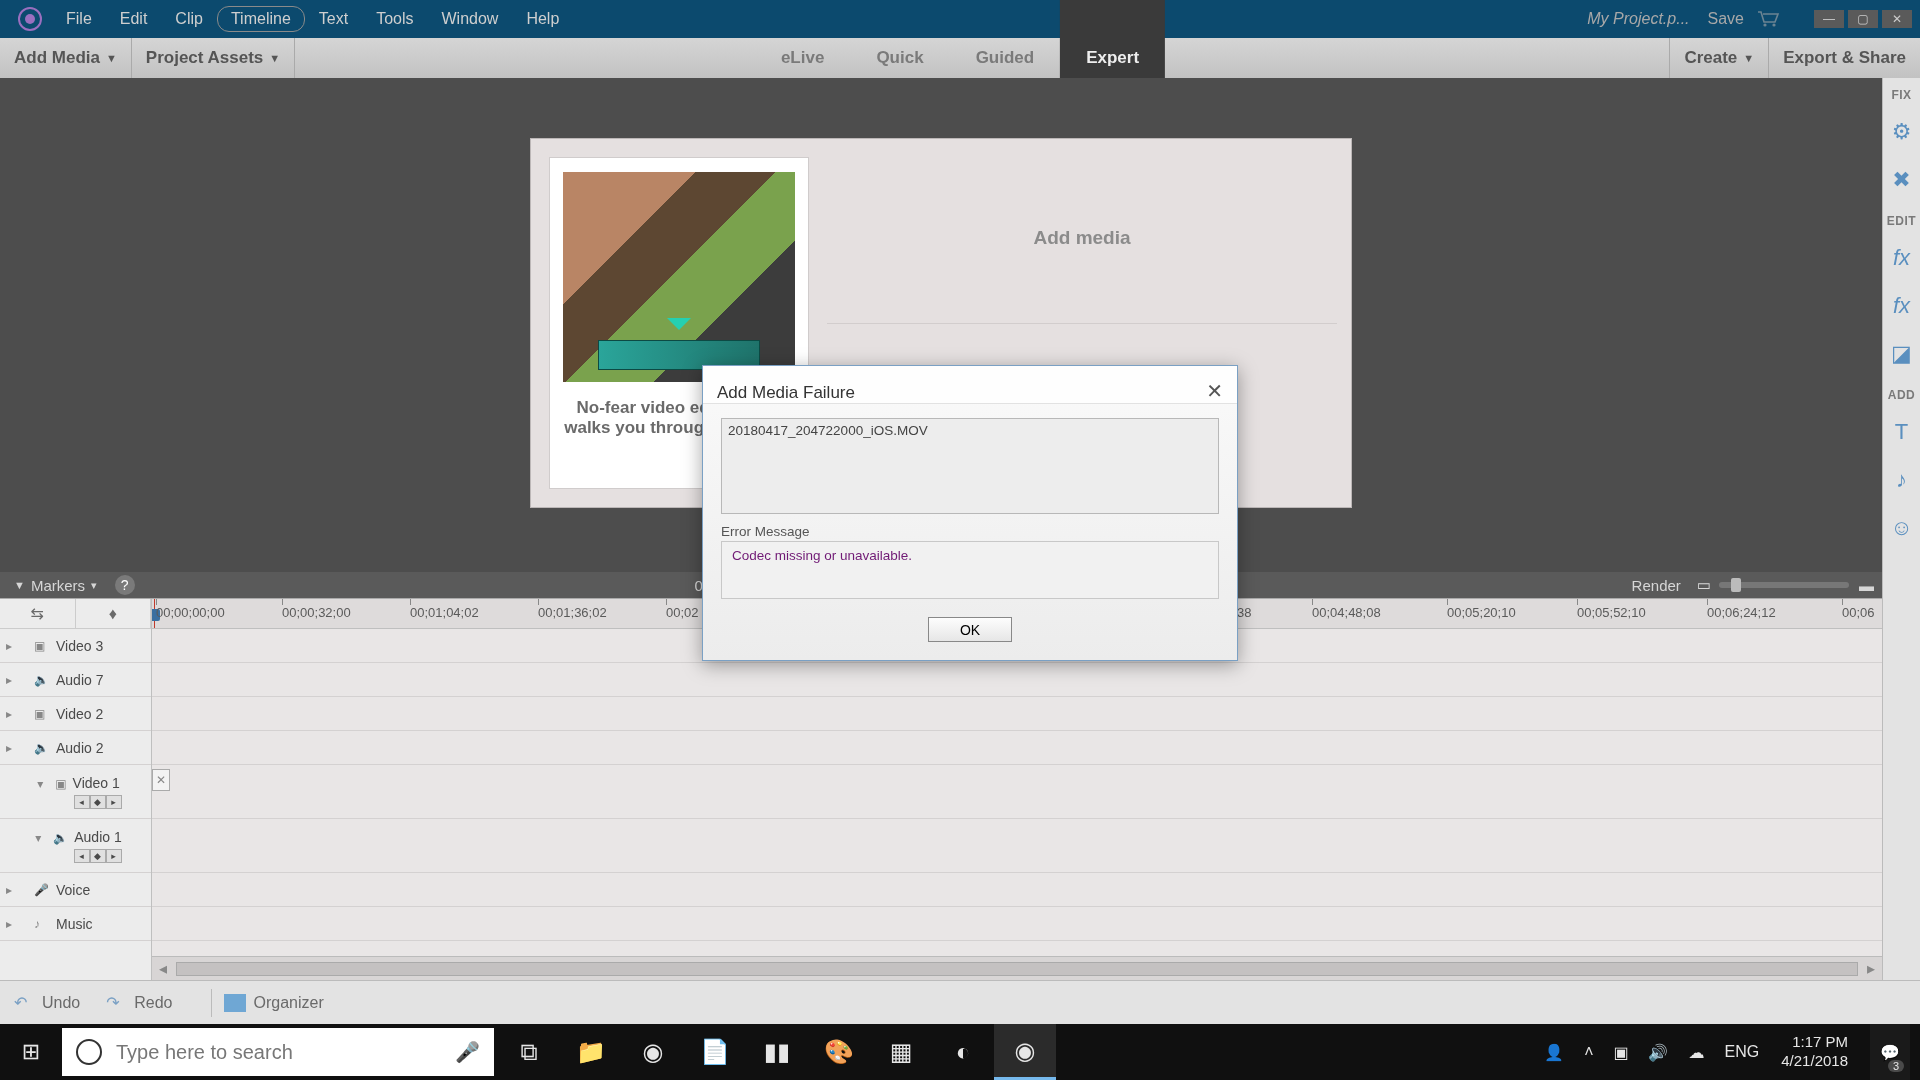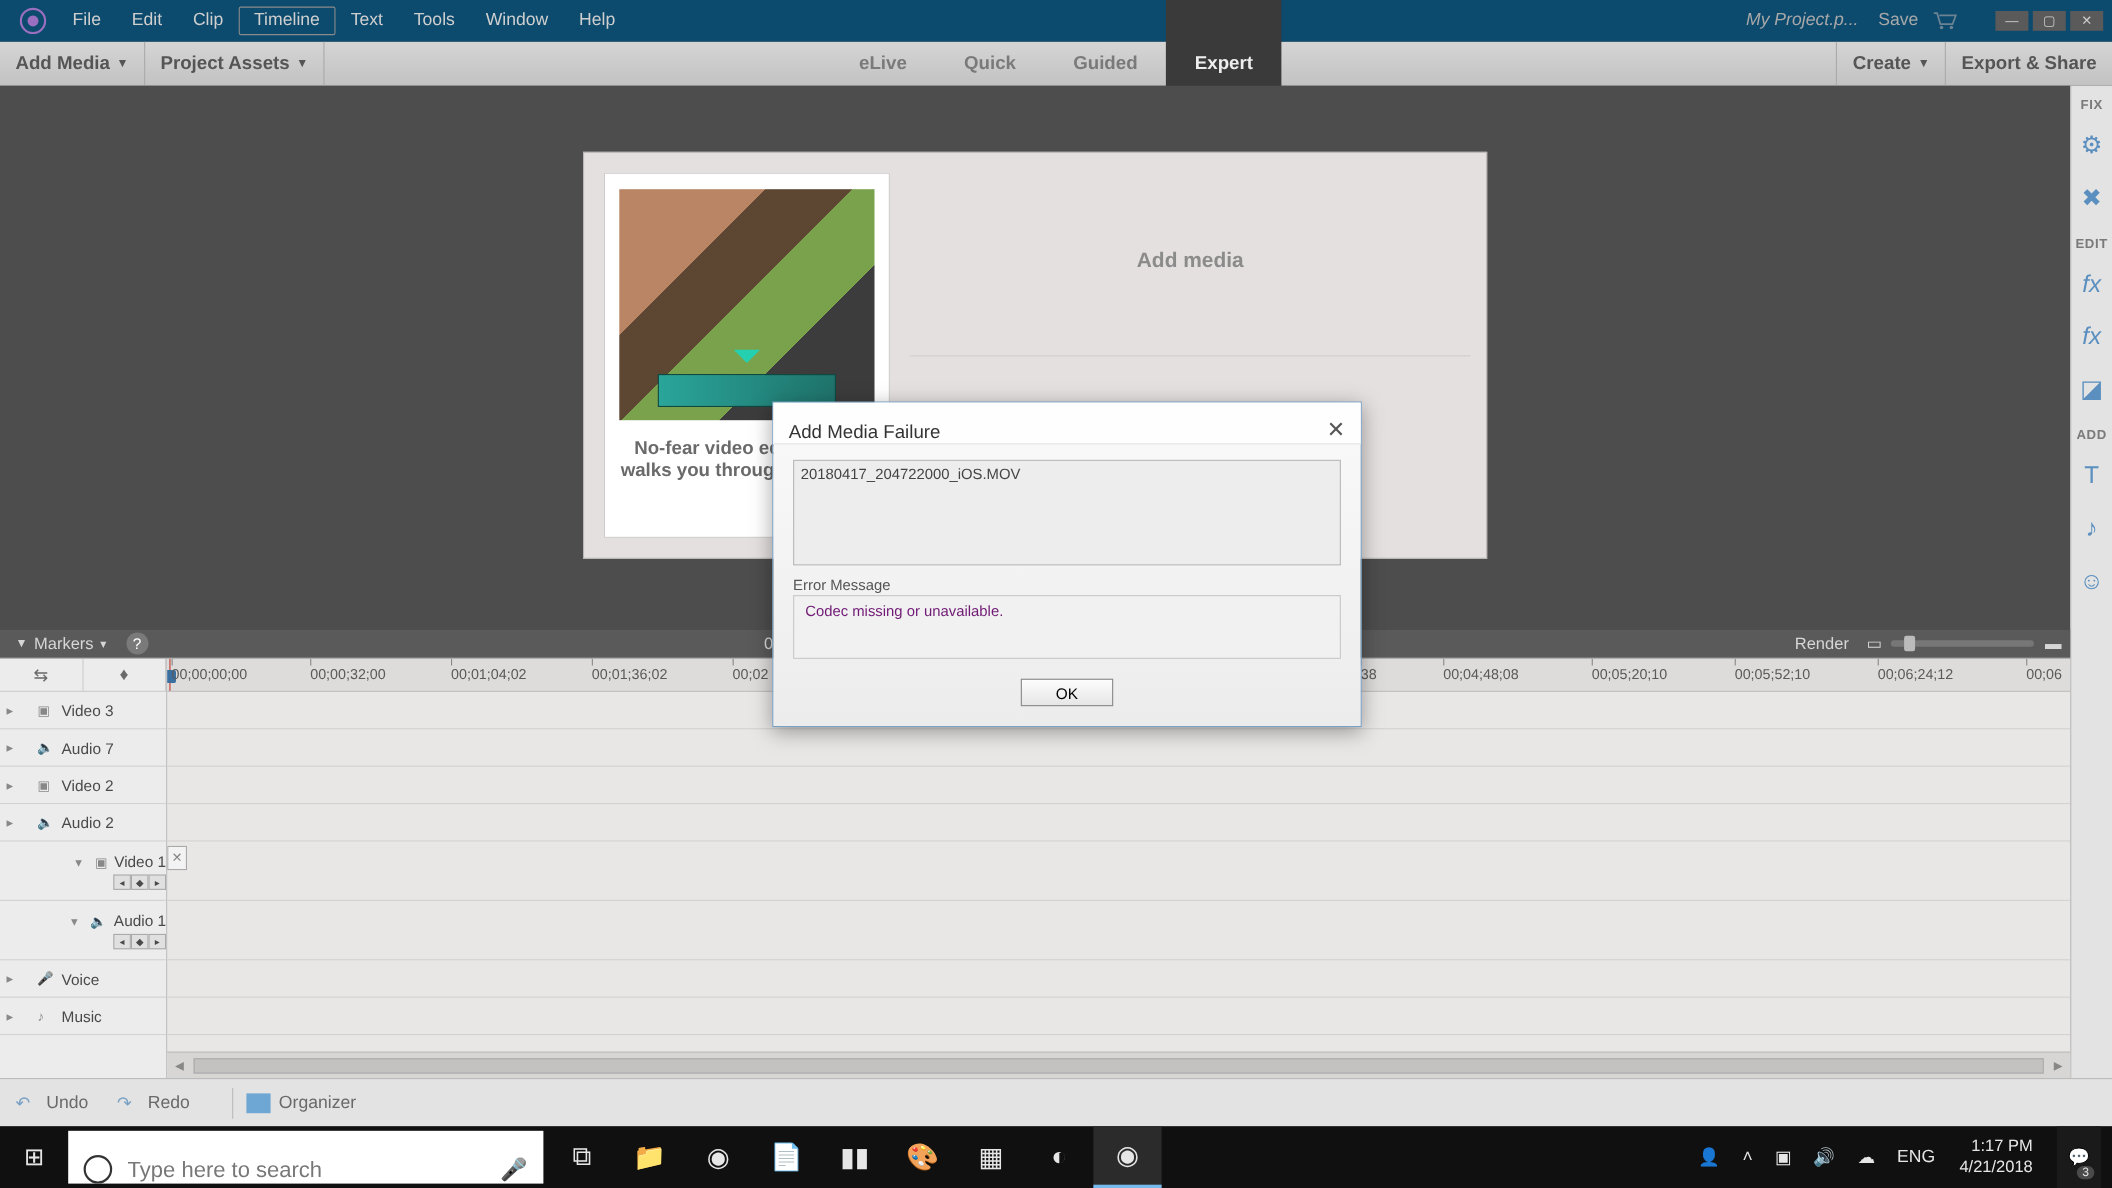--- a/index.html
+++ b/index.html
@@ -3,21 +3,21 @@
 <meta charset="utf-8">
 <style>
 *{margin:0;padding:0;box-sizing:border-box;font-family:"Segoe UI",Tahoma,sans-serif;user-select:none}
 html,body{width:1920px;height:1080px;overflow:hidden;background:#1a1a1a}
 
 
 .menubar{height:38px;background:#0c4a6e;display:flex;align-items:center;color:#cfcfcf;font-size:16px;padding:0 8px}
 .app-icon{width:24px;height:24px;border-radius:50%;border:2px solid #9a6fbf;margin:0 10px;position:relative}
 .app-icon::after{content:'';position:absolute;inset:5px;border-radius:50%;background:#9a6fbf}
 .menubar .mi{padding:4px 14px;cursor:default}
-.menubar .mi.active{border:1px solid #8a8a8a;border-radius:2px;padding:3px 13px}
+.menubar .mi.active{border:1px solid #8a8a8a;border-radius:12px;padding:3px 13px}
 .menubar .spacer{flex:1}
 .menubar .proj{font-style:italic;color:#a8a8a8;margin-right:18px}
 .menubar .save{color:#a8a8a8;margin-right:12px}
 .cart{width:24px;height:18px;margin-right:30px;opacity:.6}
 .winbtn{width:30px;height:18px;background:#5a5a5a;margin-left:4px;display:flex;align-items:center;justify-content:center;color:#ccc;font-size:12px}
 
 
 .toolbar{height:40px;background:linear-gradient(#d5d5d5,#c2c2c2);display:flex;align-items:center;font-size:17px;color:#555}
 .tbtn{padding:0 14px;height:100%;display:flex;align-items:center;border-right:1px solid #aaa;font-weight:700}
 .tbtn .caret{margin-left:6px;font-size:11px}
@@ -50,21 +50,21 @@
 .tlbar .render{margin-left:auto;margin-right:16px}
 .zoom{width:130px;height:6px;background:#777;border-radius:3px;position:relative;margin-right:10px}
 .zoom::after{content:'';position:absolute;left:12px;top:-4px;width:10px;height:14px;background:#bbb;border-radius:2px}
 
 
 .timeline{position:absolute;top:598px;left:0;right:38px;height:382px;background:#e9e6e6;border-top:1px solid #aaa;display:flex}
 .tlhead{width:152px;background:#ececec;border-right:1px solid #bfbfbf;display:flex;flex-direction:column}
 .tlhead .tools{height:30px;display:flex;border-bottom:1px solid #ccc}
 .tlhead .tools div{flex:1;display:flex;align-items:center;justify-content:center;color:#6a6a6a;border-right:1px solid #ccc}
 .track-lbl{height:34px;border-bottom:1px solid #d4d1d1;display:flex;align-items:center;font-size:14px;color:#4a4a4a}
-.track-lbl.tall{height:54px;flex-direction:column;align-items:flex-end;justify-content:center}
+.track-lbl.tall{height:54px;flex-direction:column;align-items:center;justify-content:center}
 .track-lbl .cicon{width:16px;margin:0 6px;color:#888;font-size:12px}
 .track-lbl .keys{display:flex;gap:0;margin-left:44px;margin-top:4px}
 .track-lbl .keys span{width:16px;height:14px;background:#e0e0e0;border:1px solid #aaa;font-size:9px;display:flex;align-items:center;justify-content:center}
 
 .tlbody{flex:1;position:relative;overflow:hidden}
 .ruler{height:30px;background:#dedbdb;border-bottom:1px solid #bfbfbf;position:relative;font-size:13px;color:#5a5a5a}
 .ruler .tick{position:absolute;top:6px}
 .ruler .tick::before{content:'';position:absolute;left:0;top:-6px;width:1px;height:6px;background:#888}
 .playhead{position:absolute;top:0;bottom:0;width:1px;background:#c0392b;left:2px}
 .playhead::before{content:'';position:absolute;top:10px;left:-6px;width:12px;height:12px;background:#3a6fa0;border-radius:2px}
@@ -87,21 +87,21 @@
 .mtitle{height:38px;display:flex;align-items:flex-end;padding:0 14px;font-size:17px;color:#333;background:#fefefe;border-bottom:1px solid #e2e2e2}
 .mtitle .x{margin-left:auto;font-size:20px;color:#555;cursor:pointer}
 .mlist{margin:14px 18px 10px;height:96px;border:1px solid #b8b8b8;background:#ededed;padding:4px 6px;font-size:13.5px;color:#444}
 .merrlbl{margin:0 18px 2px;font-size:13.5px;color:#555}
 .merrbox{margin:0 18px 18px;height:58px;border:1px solid #c8c8c8;background:#f1f1f1;padding:6px 10px;font-size:13.5px;color:#701a75}
 .mok{display:block;margin:0 auto 18px;width:84px;height:25px;background:linear-gradient(#fdfdfd,#e6e6e6);border:1px solid #888;font-size:14px}
 
 
 .taskbar{position:absolute;left:0;right:0;bottom:0;height:56px;background:#101010;display:flex;align-items:center;color:#e6e6e6}
 .taskbar .start{width:62px;height:100%;display:flex;align-items:center;justify-content:center;font-size:22px}
-.taskbar .search{flex:0 0 432px;height:48px;background:#fff;display:flex;align-items:flex-end;color:#777;font-size:20px;margin-right:4px}
+.taskbar .search{flex:0 0 432px;height:48px;background:#fff;display:flex;align-items:center;color:#777;font-size:20px;margin-right:4px}
 .taskbar .search .o{width:26px;height:26px;border:2px solid #333;border-radius:50%;margin:0 14px}
 .taskbar .search .mic{margin-left:auto;margin-right:14px;font-size:20px;color:#555}
 .taskbar .ticon{width:62px;height:100%;display:flex;align-items:center;justify-content:center;font-size:24px}
 .taskbar .ticon.active{border-bottom:3px solid #76b9ed;background:#2b2b2b}
 .taskbar .tray{margin-left:auto;display:flex;align-items:center;height:100%;font-size:16px}
 .taskbar .tray>*{margin:0 10px}
 .taskbar .clock{text-align:right;font-size:15px;line-height:1.25;margin:0 12px}
 .taskbar .notif{width:40px;height:100%;display:flex;align-items:center;justify-content:center;background:#1a1a1a;position:relative}
 .taskbar .notif .b{position:absolute;bottom:8px;right:6px;background:#4a4a4a;border-radius:8px;font-size:11px;padding:0 5px}
 </style>

